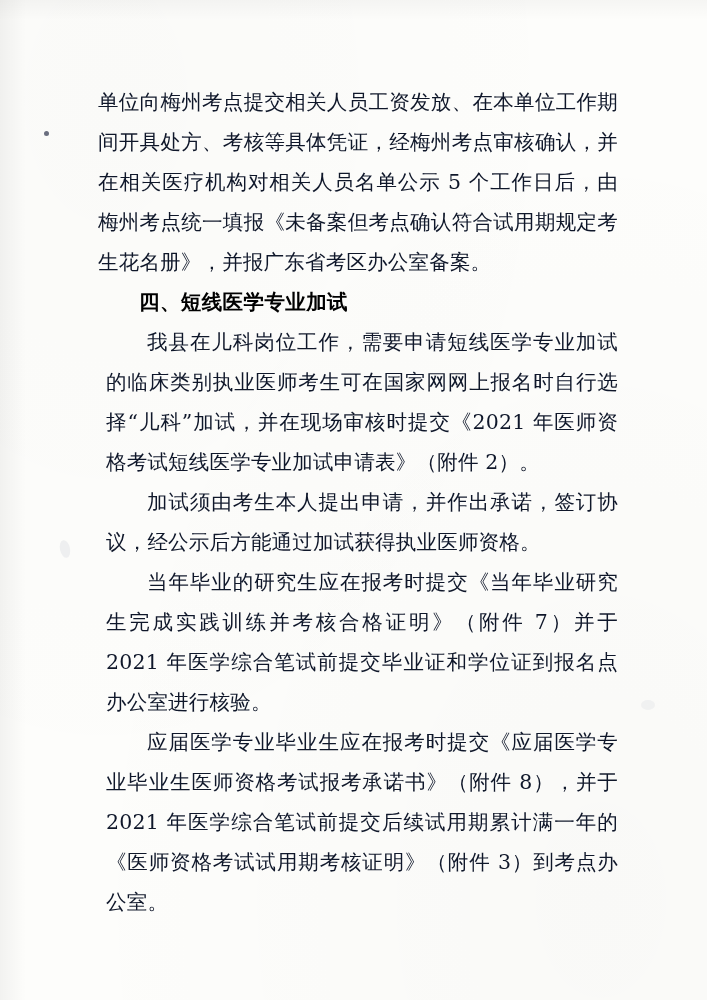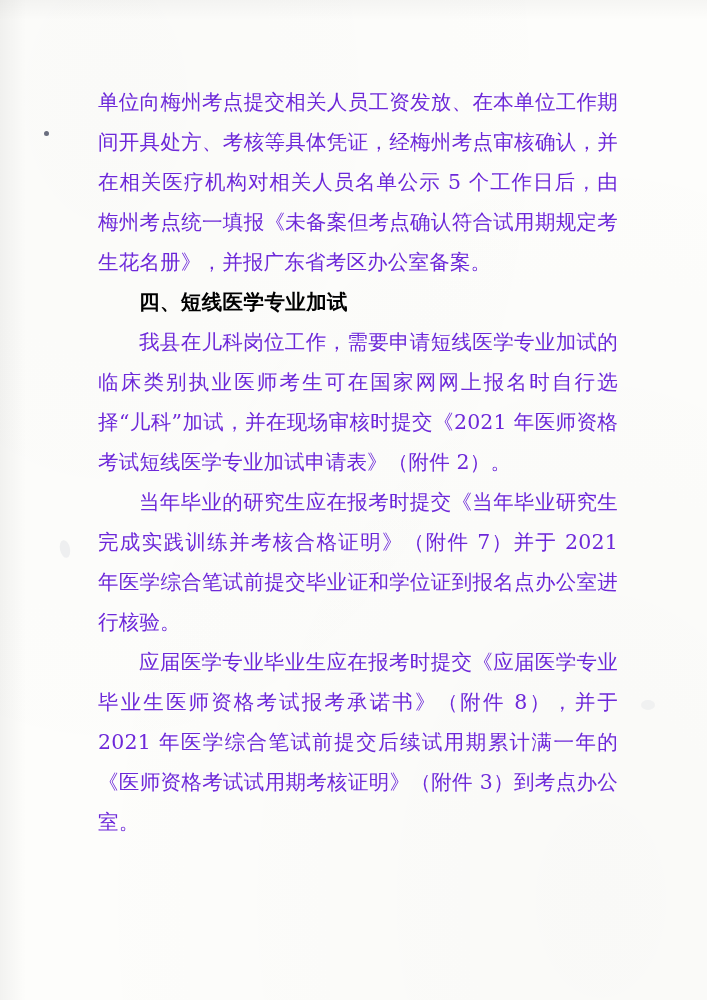--- a/index.html
+++ b/index.html
@@ -31,29 +31,30 @@
   }
   .content {
     position: absolute;
     left: 98px;
     top: 82px;
     width: 520px;
   }
   .para {
     font-size: 20.5px;
     line-height: 40px;
-    color: #6d28d9;
+    color: #0f172a;
     text-align: justify;
     text-justify: inter-ideograph;
     letter-spacing: 0.2px;
     margin: 0 0 0 0;
     white-space: normal;
   }
   .para.indent {
     text-indent: 2em;
+    margin-left: 8px;
   }
   .heading {
     font-size: 20.5px;
     line-height: 40px;
     color: #000000;
     font-weight: bold;
     text-indent: 2em;
     margin: 0;
     letter-spacing: 0.4px;
   }
@@ -106,17 +107,18 @@
   <div class="edge-shadow-left"></div>
   <div class="edge-shadow-top"></div>
   <div class="dot-mark"></div>
   <div class="smudge-a"></div>
   <div class="smudge-b"></div>
 
   <div class="content">
     <p class="para">单位向梅州考点提交相关人员工资发放、在本单位工作期间开具处方、考核等具体凭证，经梅州考点审核确认，并在相关医疗机构对相关人员名单公示 5 个工作日后，由梅州考点统一填报《未备案但考点确认符合试用期规定考生花名册》，并报广东省考区办公室备案。</p>
     <h2 class="heading">四、短线医学专业加试</h2>
     <p class="para indent">我县在儿科岗位工作，需要申请短线医学专业加试的临床类别执业医师考生可在国家网网上报名时自行选择“儿科”加试，并在现场审核时提交《2021 年医师资格考试短线医学专业加试申请表》（附件 2）。</p>
+    <p class="para indent">加试须由考生本人提出申请，并作出承诺，签订协议，经公示后方能通过加试获得执业医师资格。</p>
     <p class="para indent">当年毕业的研究生应在报考时提交《当年毕业研究生完成实践训练并考核合格证明》（附件 7）并于 2021 年医学综合笔试前提交毕业证和学位证到报名点办公室进行核验。</p>
     <p class="para indent">应届医学专业毕业生应在报考时提交《应届医学专业毕业生医师资格考试报考承诺书》（附件 8），并于 2021 年医学综合笔试前提交后续试用期累计满一年的《医师资格考试试用期考核证明》（附件 3）到考点办公室。</p>
 
   </div>
 </div>
 
 </body></html>

